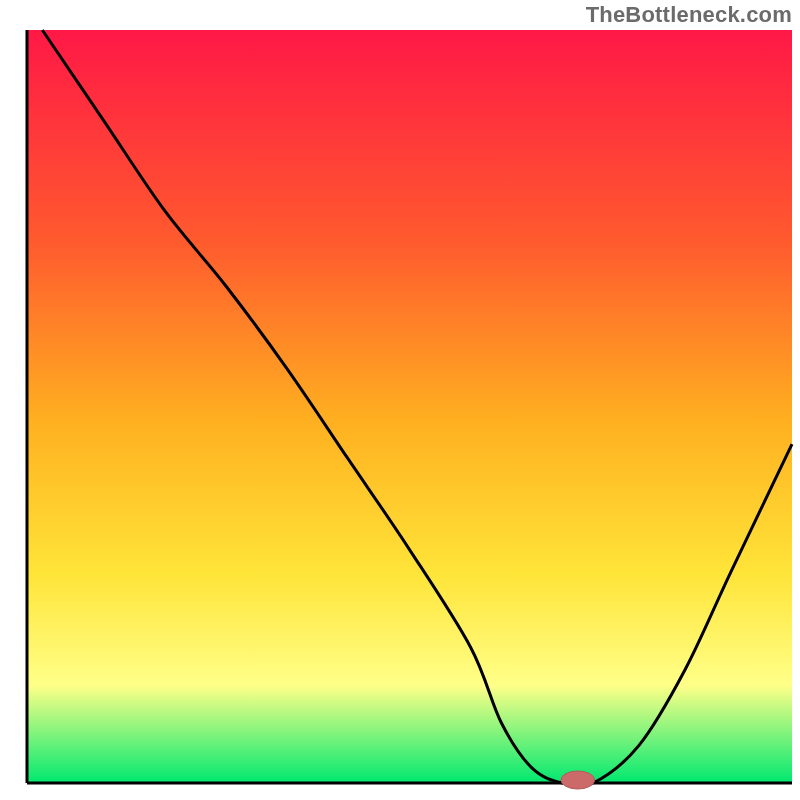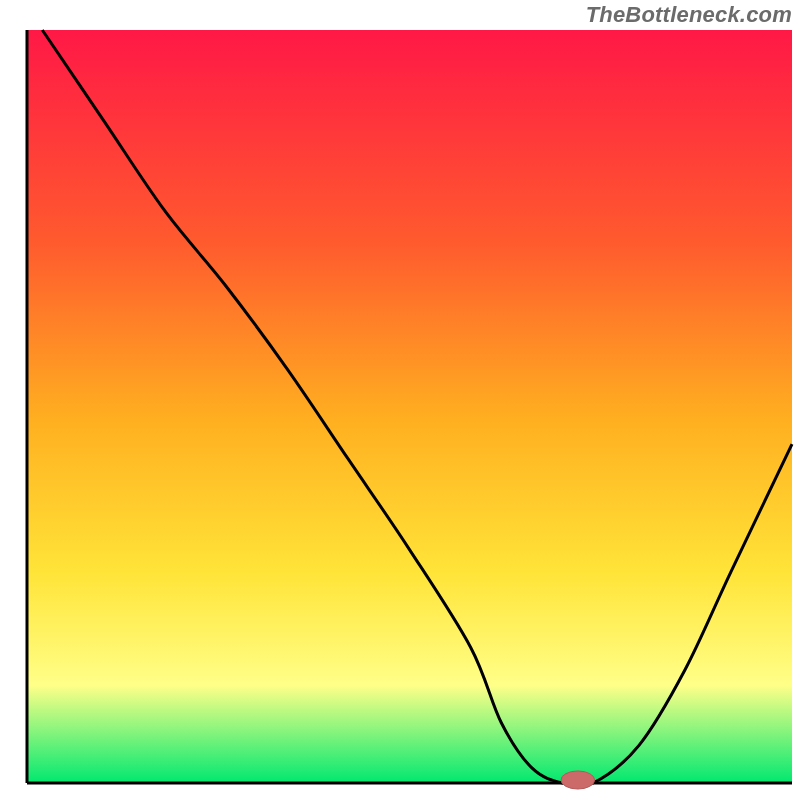--- a/index.html
+++ b/index.html
@@ -16,21 +16,20 @@
     height: 800px;
   }
   .watermark {
     position: absolute;
     top: 2px;
     right: 8px;
     font-size: 22px;
     font-weight: 600;
     color: #6b6b6b;
     letter-spacing: 0.2px;
-    font-style: italic;
   }
   svg {
     position: absolute;
     top: 0;
     left: 0;
   }
 </style>
 </head>
 <body>
 

